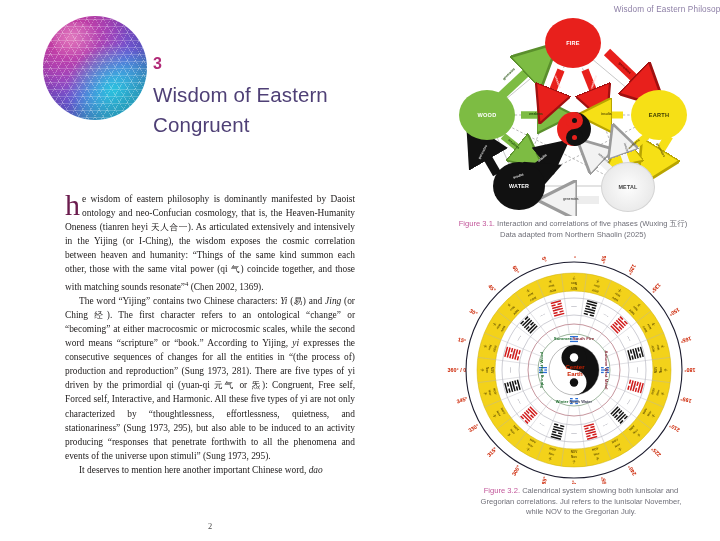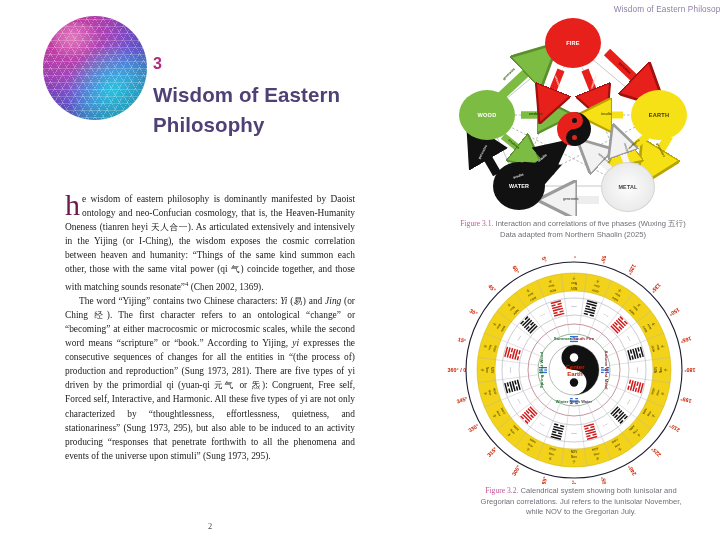--- a/index.html
+++ b/index.html
@@ -94,21 +94,21 @@
   }
   .chapter-title {
     position: absolute;
     left: 116px;
     top: 72px;
     width: 225px;
     font-family: "Liberation Sans", sans-serif;
     font-size: 20.5px;
     line-height: 30px;
     color: #4f4076;
-    font-weight: bold;
+    font-weight: normal;
     letter-spacing: 0.1px;
   }
 
   
   .body-column {
     position: absolute;
     left: 28px;
     top: 192px;
     width: 290px;
     font-family: "Liberation Serif", serif;
@@ -158,21 +158,21 @@
   }
   .figure-caption {
     font-family: "Liberation Sans", sans-serif;
     font-size: 7.6px;
     line-height: 10.5px;
     color: #6f6f78;
     text-align: center;
     width: 300px;
     margin: 0 auto;
   }
-  .figure-caption .fig-label { color: #c2569a; font-family: Liberation Serif, serif; }
+  .figure-caption .fig-label { color: #c2569a; }
 
   
   .fig1 {
     position: absolute;
     left: 52px;
     top: 0px;
     width: 268px;
     height: 202px;
   }
   .fig1 .canvas { position: absolute; inset: 0; }
@@ -243,27 +243,28 @@
   </div>
 
   <div class="chapter-opener">
     <div class="sphere">
       <div class="mesh"></div>
       <div class="gloss"></div>
     </div>
     <div class="chapter-number">3</div>
     <div class="chapter-title">
       <div>Wisdom of Eastern</div>
-      <div>Philosophy</div>
+      <div>Congruent</div>
     </div>
   </div>
 
   <div class="body-column">
     <p class="first">he wisdom of eastern philosophy is dominantly manifested by Daoist ontology and neo-Confucian cosmology, that is, the Heaven-Humanity Oneness (tianren heyi <span class="cn">天人合一</span>). As articulated extensively and intensively in the Yijing (or I-Ching), the wisdom exposes the cosmic correlation between heaven and humanity: “Things of the same kind summon each other, those with the same vital power (qi <span class="cn">气</span>) coincide together, and those with matching sounds resonate”<span class="sup">4</span> (Chen 2002, 1369).</p>
     <p>The word “Yijing” contains two Chinese characters: <span class="it">Yi</span> (<span class="cn">易</span>) and <span class="it">Jing</span> (or Ching <span class="cn">经</span>). The first character refers to an ontological “change” or “becoming” at either macrocosmic or microcosmic scales, while the second word means “scripture” or “book.” According to Yijing, <span class="it">yi</span> expresses the consecutive sequences of changes for all the entities in “(the process of) production and reproduction” (Sung 1973, 281). There are five types of yi driven by the primordial qi (yuan-qi <span class="cn">元气</span> or <span class="cn">炁</span>): Congruent, Free self, Forced self, Interactive, and Harmonic. All these five types of yi are not only characterized by “thoughtlessness, effortlessness, quietness, and stationariness” (Sung 1973, 295), but also able to be induced to an activity producing “responses that penetrate forthwith to all the phenomena and events of the universe upon stimuli” (Sung 1973, 295).</p>
+    <p>It deserves to mention here another important Chinese word, <span class="it">dao</span></p>
   </div>
 
   <div class="page-folio">2</div>
 
   <div class="figures-column">
 
     <div class="fig1">
       <svg class="canvas" viewBox="0 0 268 202" width="268" height="202">
 
         <polyline points="46,101 132,29 218,101 186,172 78,172 46,101" fill="none" stroke="#b9b9b9" stroke-width="0.8"></polyline>

